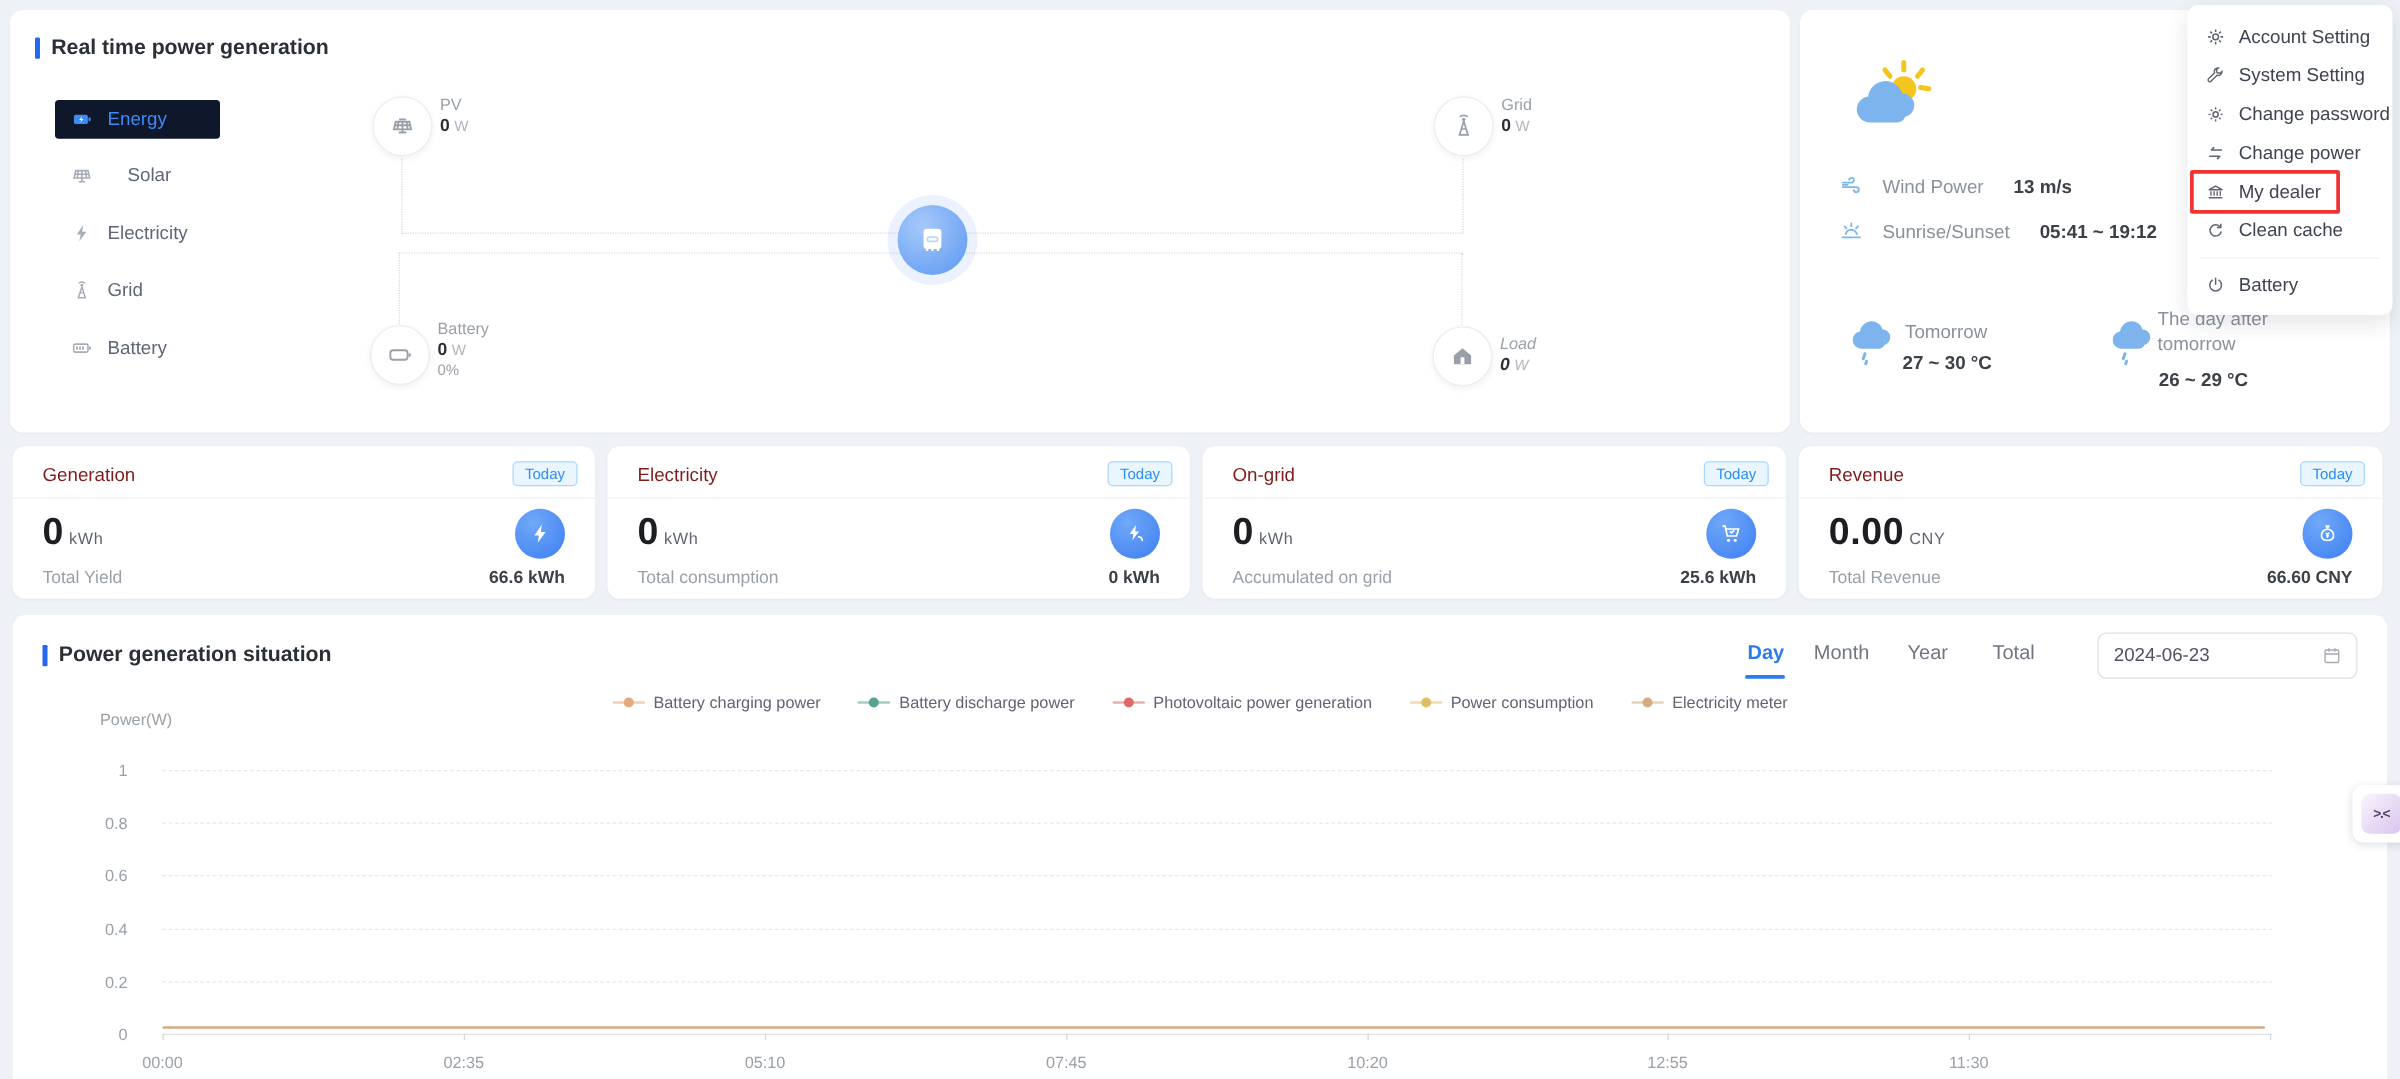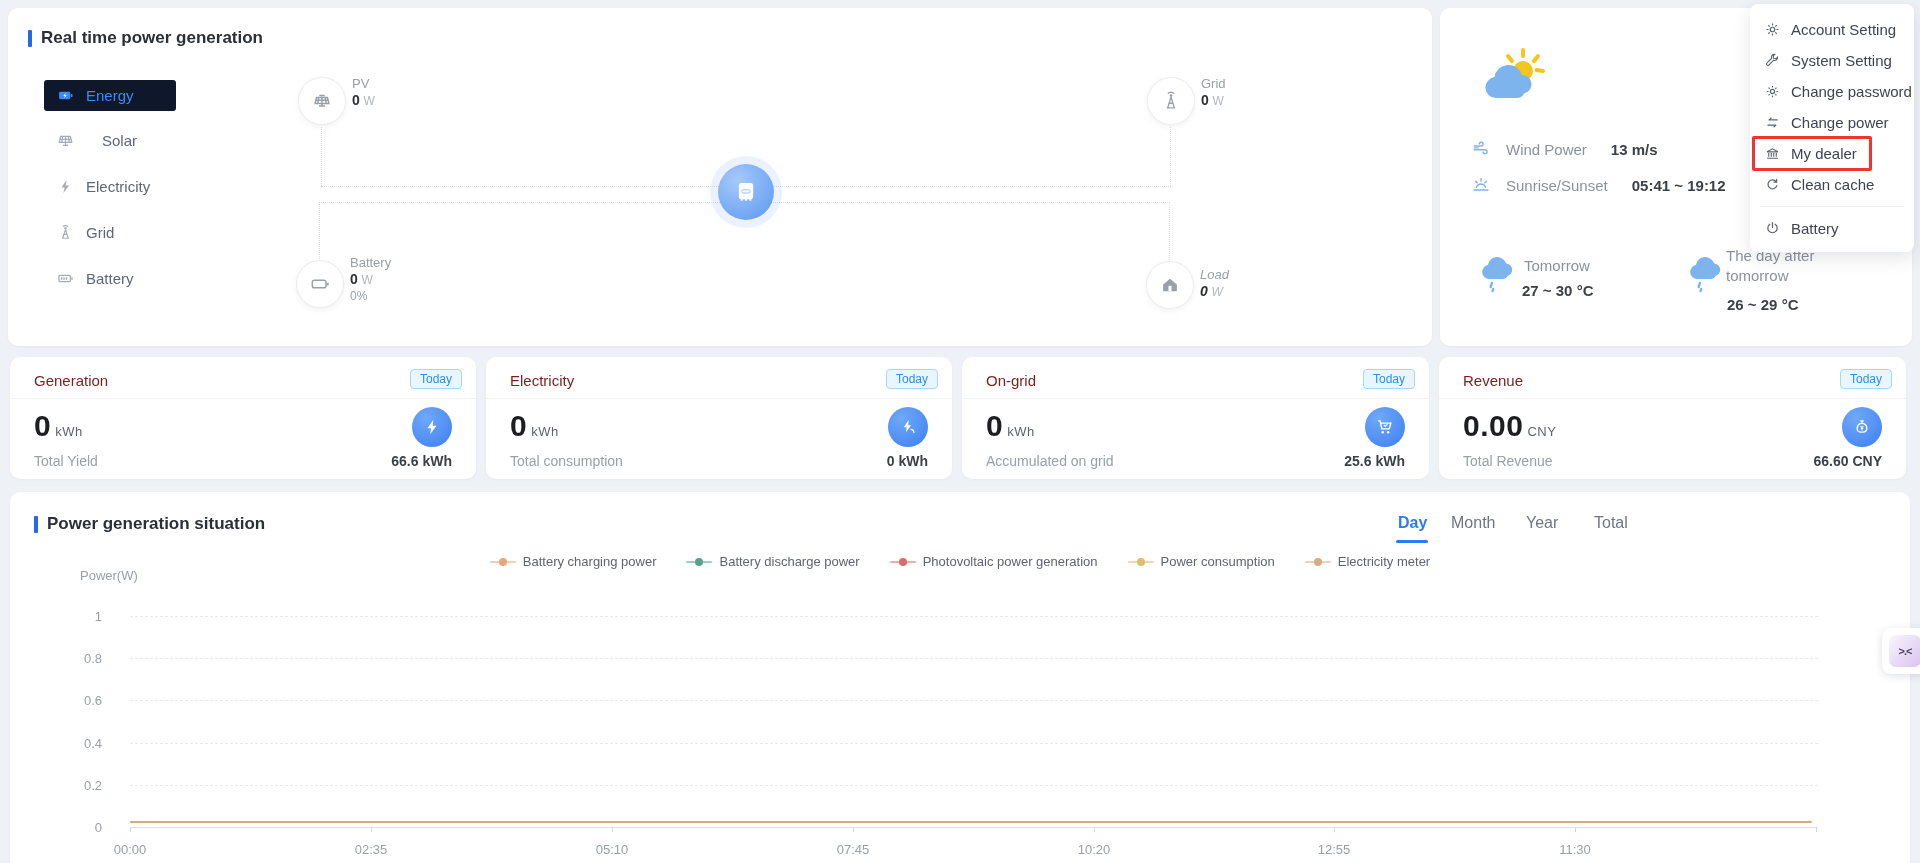--- a/index.html
+++ b/index.html
@@ -354,20 +354,27 @@
       <span class="sec-bar"></span>
       <span class="sec-text">Power generation situation</span>
     </div>
 
     <div class="tab active" style="left:1388px;">Day</div>
     <div class="tab" style="left:1441px;">Month</div>
     <div class="tab" style="left:1516px;">Year</div>
     <div class="tab" style="left:1584px;">Total</div>
     <div class="tab-underline"></div>
 
+    <div class="datepicker">
+      <span class="date-text">2024-06-23</span>
+      <svg width="15" height="15" viewBox="0 0 16 16">
+          <rect x="2.2" y="3.2" width="11.6" height="10.6" rx="1" fill="none" stroke="#a8abb2" stroke-width="1.2"></rect>
+          <path d="M2.2 6.6h11.6 M5.4 1.6v3 M10.6 1.6v3" stroke="#a8abb2" stroke-width="1.2"></path>
+        </svg>
+    </div>
 
     <div class="legend">
       <div class="legend-item">
         <span class="legend-mark">
             <span class="legend-line" style="background-color: rgb(227, 168, 124);"></span>
             <span class="legend-dot" style="background-color: rgb(227, 168, 124);"></span>
           </span>
         <span>Battery charging power</span>
       </div>
       <div class="legend-item">

